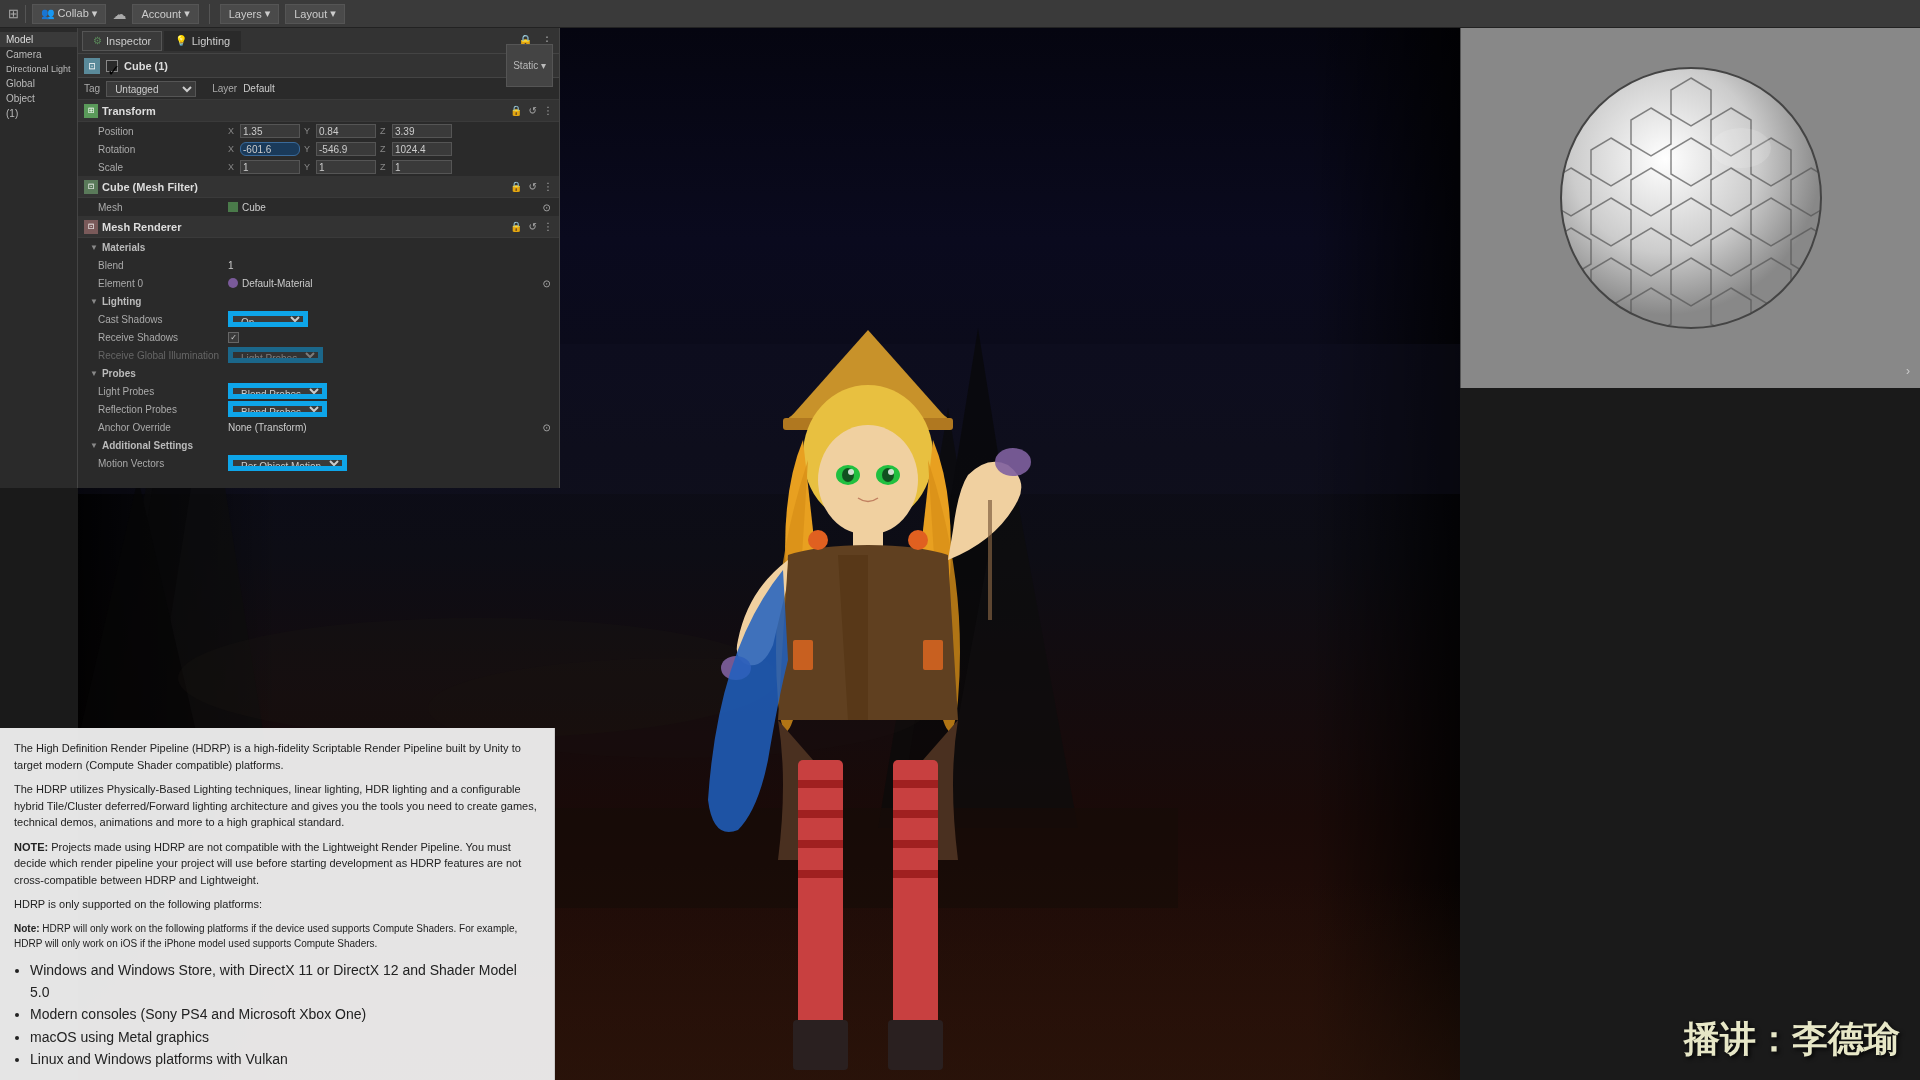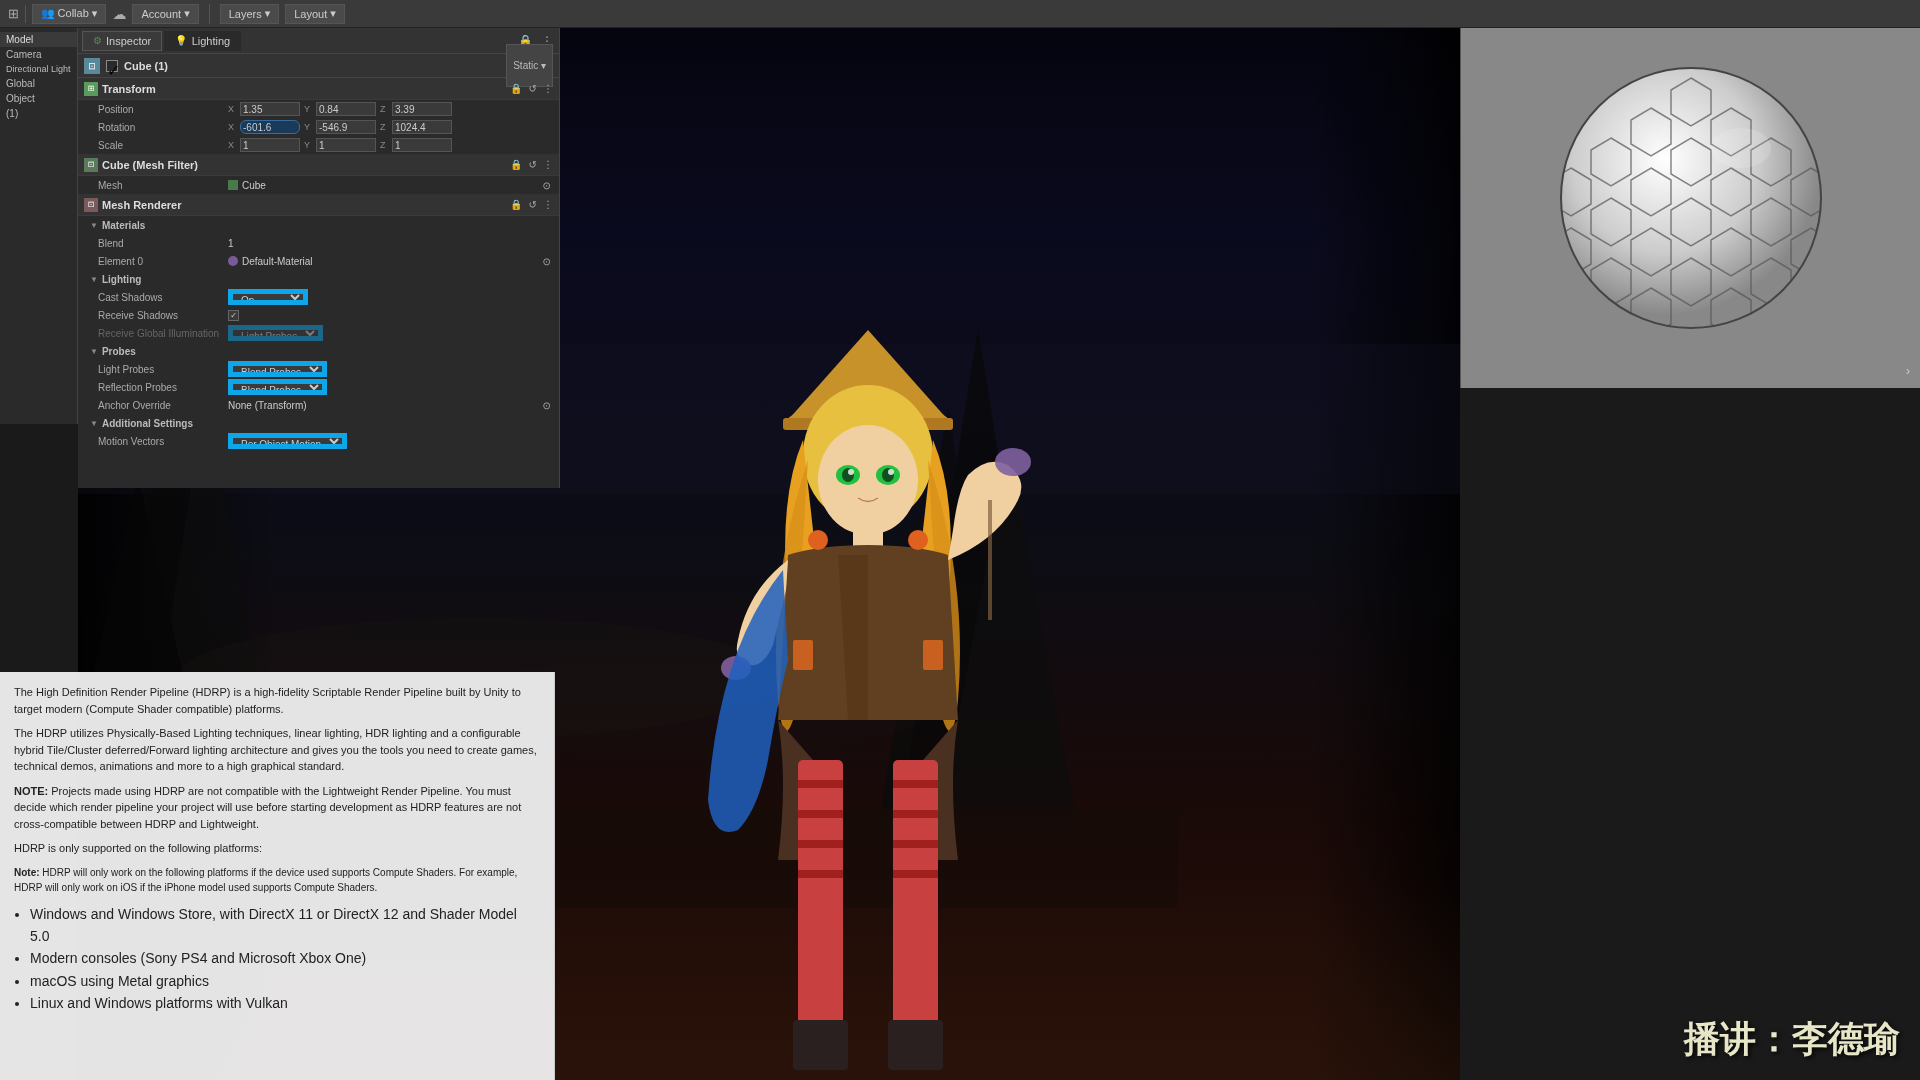--- a/index.html
+++ b/index.html
@@ -318,21 +318,21 @@
       background: #7a5a9a;
       border-radius: 50%;
     }
 
     
     #text-panel {
       position: absolute;
       bottom: 0;
       left: 0;
       width: 555px;
-      height: 408px;
+      height: 352px;
       background: rgba(240, 240, 240, 0.95);
       overflow-y: auto;
       padding: 12px 14px;
       z-index: 50;
       border-right: 1px solid #ccc;
       margin-top: 23px;
     }
     .text-paragraph {
       font-size: 11px;
       color: #222;
@@ -392,21 +392,21 @@
       width: 300px;
       height: 300px;
     }
 
     
     #left-sidebar {
       position: absolute;
       top: 28px;
       left: 0;
       width: 78px;
-      height: 396px;
+      height: 460px;
       background: #2a2a2a;
       border-right: 1px solid #444;
       z-index: 55;
       padding: 4px 0;
     }
     .sidebar-item {
       color: #bbb;
       font-size: 10px;
       padding: 2px 6px;
       cursor: pointer;
@@ -650,20 +650,28 @@
 
   <div id="object-header">
     <span style="width:16px;height:16px;background:#5a8a9a;display:inline-block;font-size:9px;color:white;text-align:center;line-height:16px;">⊡</span>
     <span class="obj-checkbox">✓</span>
     <span class="obj-title">Cube (1)</span>
     <div class="static-btn">
       <span>Static ▾</span>
     </div>
   </div>
 
+  <div id="tag-layer-row">
+    <span class="tag-label">Tag</span>
+    <select class="tag-dropdown">
+      <option>Untagged</option>
+    </select>
+    <span class="layer-label">Layer</span>
+    <span class="layer-value">Default</span>
+  </div>
 
   <div id="inspector-content">
 
     <div class="component-header">
       <div class="component-icon" style="background:#5a9a5a;">⊞</div>
       <span class="component-name">Transform</span>
       <div class="component-actions">
         <span class="comp-btn">🔒</span>
         <span class="comp-btn">↺</span>
         <span class="comp-btn">⋮</span>

